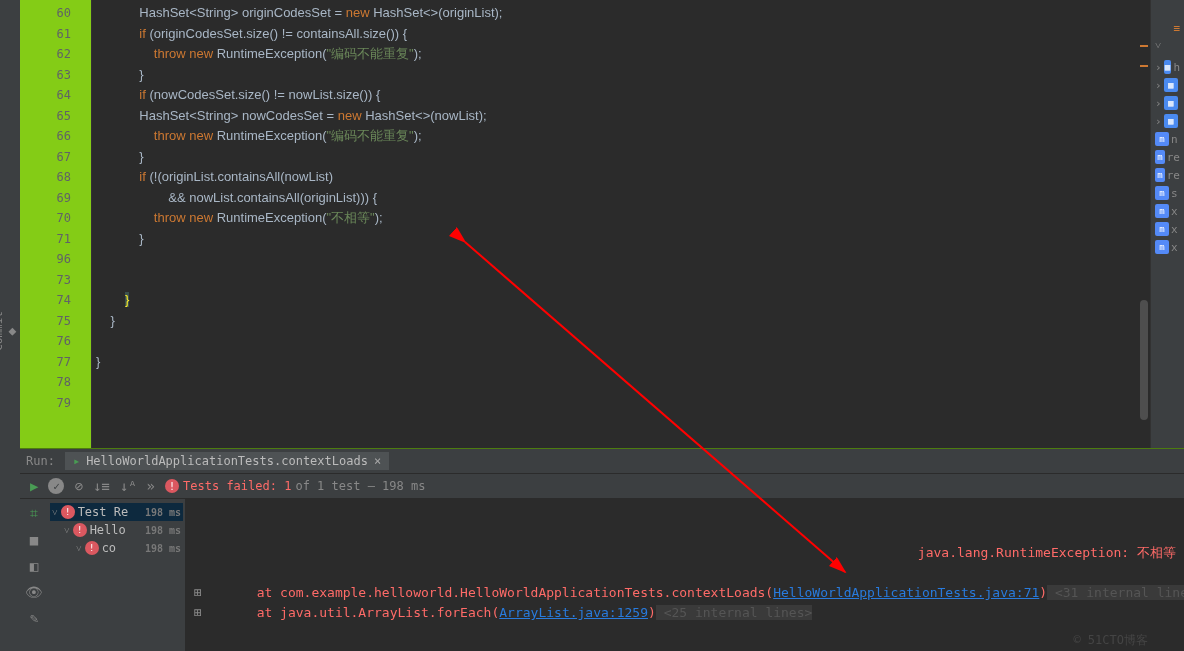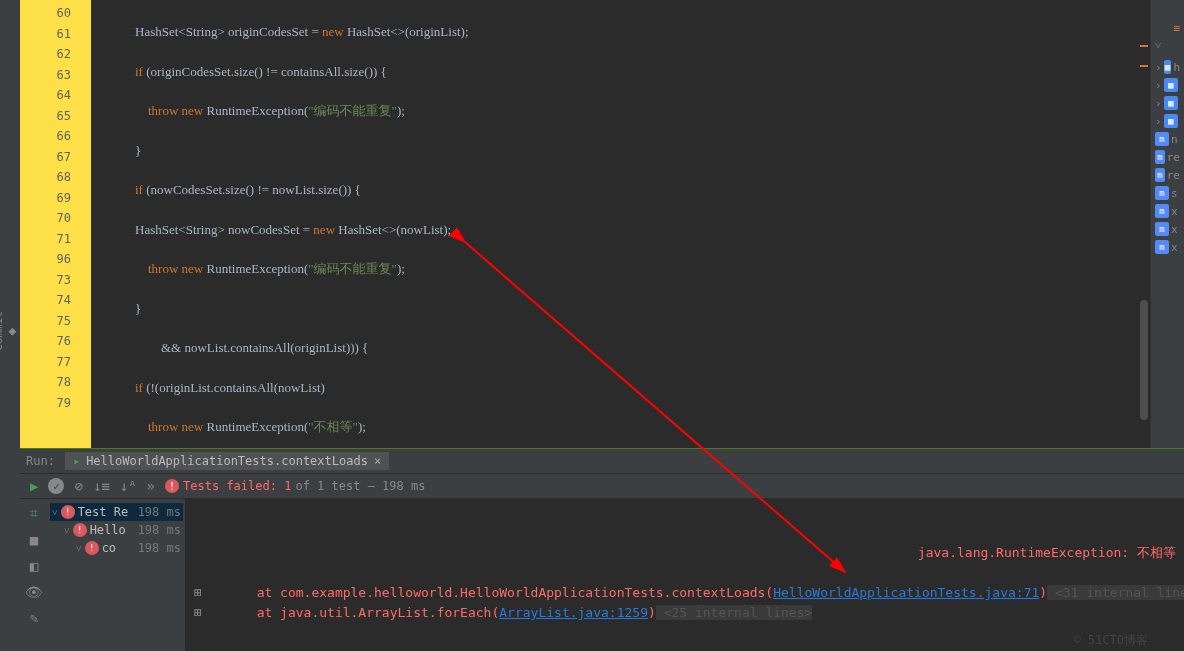--- a/index.html
+++ b/index.html
@@ -77,21 +77,21 @@
   position: absolute;
   left: 20px;
   top: 0;
   right: 34px;
   height: 448px;
   background: #2b2b2b;
   display: flex;
 }
 .gutter-col {
   width: 72px;
-  background: #fde047;
+  background: #84cc16;
   border-right: 1px solid #323232;
   padding-top: 3px;
 }
 .gutter-col .ln {
   height: 20.5px;
   line-height: 20.5px;
   text-align: right;
   padding-right: 20px;
   color: #606366;
   font-size: 12px;
@@ -100,22 +100,21 @@
 .code-col {
   flex: 1;
   padding-top: 3px;
   padding-left: 4px;
   position: relative;
 }
 .code-col .line {
   height: 20.5px;
   line-height: 20.5px;
   white-space: pre;
-  font-family: Liberation Serif, serif;
-  margin-top: 19px;
+  font-family: Liberation Sans, sans-serif;
 }
 .kw { color: #cc7832; }
 .type { color: #a9b7c6; }
 .str { color: #6a8759; }
 .cm { color: #808080; }
 .plain { color: #a9b7c6; }
 .hl-brace { background: #3b514d; color: #ffef28; }
 .editor-scrollbar {
   position: absolute;
   right: 34px;
@@ -206,21 +205,21 @@
 .run-tree .node {
   display: flex;
   align-items: center;
   gap: 3px;
   padding: 2px 2px;
   cursor: pointer;
 }
 .run-tree .node.sel { background: #0d293e; }
 .run-tree .caret { color: #888; font-size: 10px; }
 .run-tree .red-dot { width: 14px; height: 14px; background: #db5860; border-radius: 50%; display: inline-flex; align-items: center; justify-content: center; color: #fff; font-size: 9px; }
-.run-tree .time { color: #787878; margin-left: auto; font-size: 12px; }
+.run-tree .time { color: #787878; margin-left: auto; font-size: 10px; font-weight: bold; }
 .run-tree .lbl { color: #bbb; overflow: hidden; text-overflow: clip; white-space: nowrap; }
 .run-console {
   flex: 1;
   background: #2b2b2b;
   padding: 4px 8px;
   font-family: 'Menlo','Consolas',monospace;
   font-size: 13px;
   overflow: hidden;
 }
 .run-console .cline { white-space: pre; height: 20px; line-height: 20px; }
@@ -290,22 +289,22 @@
     </div>
   <div class="code-col" id="code">
       <div class="line"><span class="plain">            </span><span class="type">HashSet&lt;String&gt; originCodesSet = </span><span class="kw">new </span><span class="type">HashSet&lt;&gt;(originList);</span></div>
       <div class="line"><span class="plain">            </span><span class="kw">if </span><span class="plain">(originCodesSet.size() != containsAll.size()) {</span></div>
       <div class="line"><span class="plain">                </span><span class="kw">throw new </span><span class="type">RuntimeException(</span><span class="str">"编码不能重复"</span><span class="plain">);</span></div>
       <div class="line"><span class="plain">            }</span></div>
       <div class="line"><span class="plain">            </span><span class="kw">if </span><span class="plain">(nowCodesSet.size() != nowList.size()) {</span></div>
       <div class="line"><span class="plain">            </span><span class="type">HashSet&lt;String&gt; nowCodesSet = </span><span class="kw">new </span><span class="type">HashSet&lt;&gt;(nowList);</span></div>
       <div class="line"><span class="plain">                </span><span class="kw">throw new </span><span class="type">RuntimeException(</span><span class="str">"编码不能重复"</span><span class="plain">);</span></div>
       <div class="line"><span class="plain">            }</span></div>
+      <div class="line"><span class="plain">            </span><span class="kw">if </span><span class="plain">(!(originList.containsAll(nowList)</span></div>
       <div class="line"><span class="plain">                    &amp;&amp; nowList.containsAll(originList))) {</span></div>
-      <div class="line"><span class="plain">            </span><span class="kw">if </span><span class="plain">(!(originList.containsAll(nowList)</span></div>
       <div class="line"><span class="plain">                </span><span class="kw">throw new </span><span class="type">RuntimeException(</span><span class="str">"不相等"</span><span class="plain">);</span></div>
       <div class="line"><span class="plain">            }</span></div>
       <div class="line"><span class="plain"></span></div>
       <div class="line"><span class="plain"></span></div>
       <div class="line"><span class="plain">        </span><span class="hl-brace">}</span></div>
       <div class="line"><span class="plain">    }</span></div>
       <div class="line"><span class="plain"></span></div>
       <div class="line"><span class="plain">}</span></div>
       <div class="line"><span class="plain"></span></div>
     </div>

